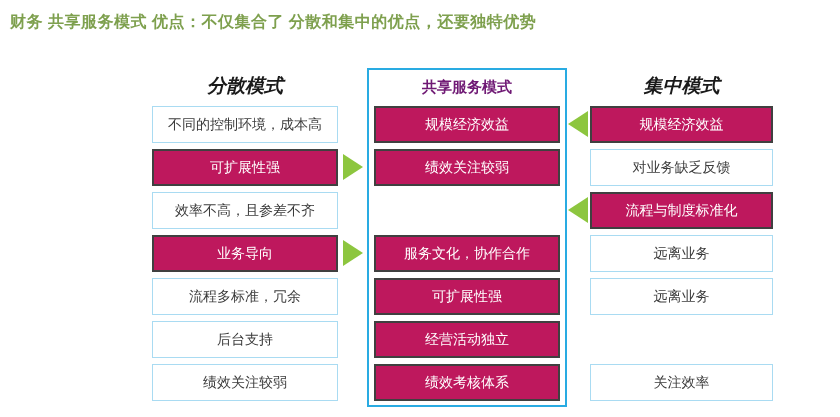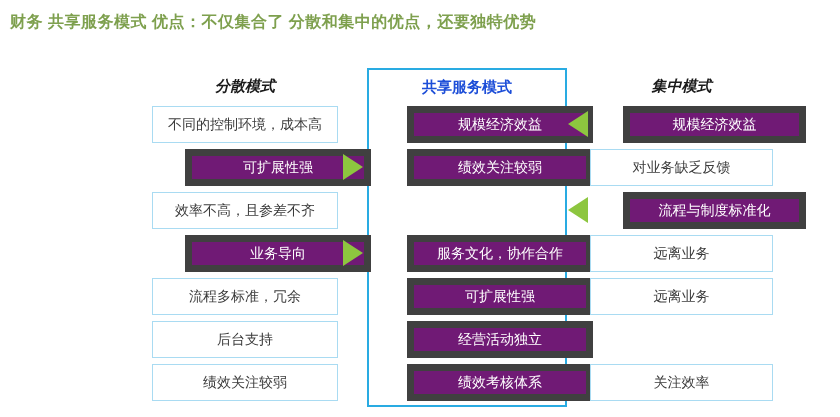--- a/index.html
+++ b/index.html
@@ -6,40 +6,40 @@
   .stage{
     position:relative;width:840px;height:417px;background:#ffffff;overflow:hidden;
     font-family:"Liberation Sans","DejaVu Sans",sans-serif;
   }
   .slide-title{
     position:absolute;left:10px;top:12px;width:820px;
     font-size:16px;font-weight:bold;color:#7EA04E;letter-spacing:0.5px;
   }
   .col-header{
     position:absolute;top:76px;height:20px;line-height:20px;
-    font-size:15px;font-weight:bold;color:#1a1a1a;text-align:center;
+    font-size:19px;font-weight:bold;color:#1a1a1a;text-align:center;
   }
   .col-header.side{font-style:italic;}
   .hdr-left{left:152px;width:186px;}
   .hdr-right{left:590px;width:183px;}
   .panel{
     position:absolute;left:367px;top:68px;width:200px;height:339px;
     box-sizing:border-box;border:2px solid #29ABE2;background:#ffffff;
   }
   .panel-header{
     position:absolute;left:367px;top:76px;width:200px;height:22px;line-height:22px;
-    font-size:15px;font-weight:bold;color:#1d4ed8;text-align:center;
+    font-size:15px;font-weight:bold;color:#701a75;text-align:center;
   }
   .box{
     position:absolute;height:37px;box-sizing:border-box;
     display:flex;align-items:center;justify-content:center;
     font-size:14px;text-align:center;white-space:nowrap;
   }
   .box.plain{background:#ffffff;border:1px solid #A9DBF2;color:#3b3b3b;}
-  .box.blue{background:#701a75;border:7px solid #404040;color:#ffffff;margin-left:33px;}
+  .box.blue{background:#be185d;border:2px solid #404040;color:#ffffff;}
   .col-l{left:152px;width:186px;}
   .col-m{left:374px;width:186px;}
   .col-r{left:590px;width:183px;}
   .r1{top:106px}.r2{top:149px}.r3{top:192px}.r4{top:235px}
   .r5{top:278px}.r6{top:321px}.r7{top:364px}
   .arrow{position:absolute;width:0;height:0;
     border-top:13px solid transparent;border-bottom:13px solid transparent;}
   .arrow.right{border-left:20px solid #8DC63F;}
   .arrow.left{border-right:20px solid #8DC63F;}
   .a-r2{left:343px;top:154px;}

